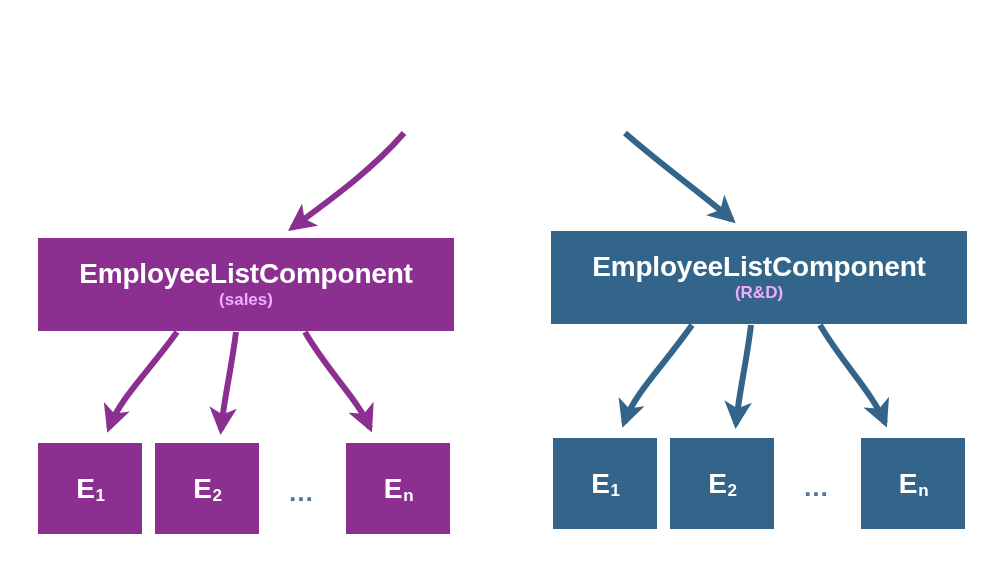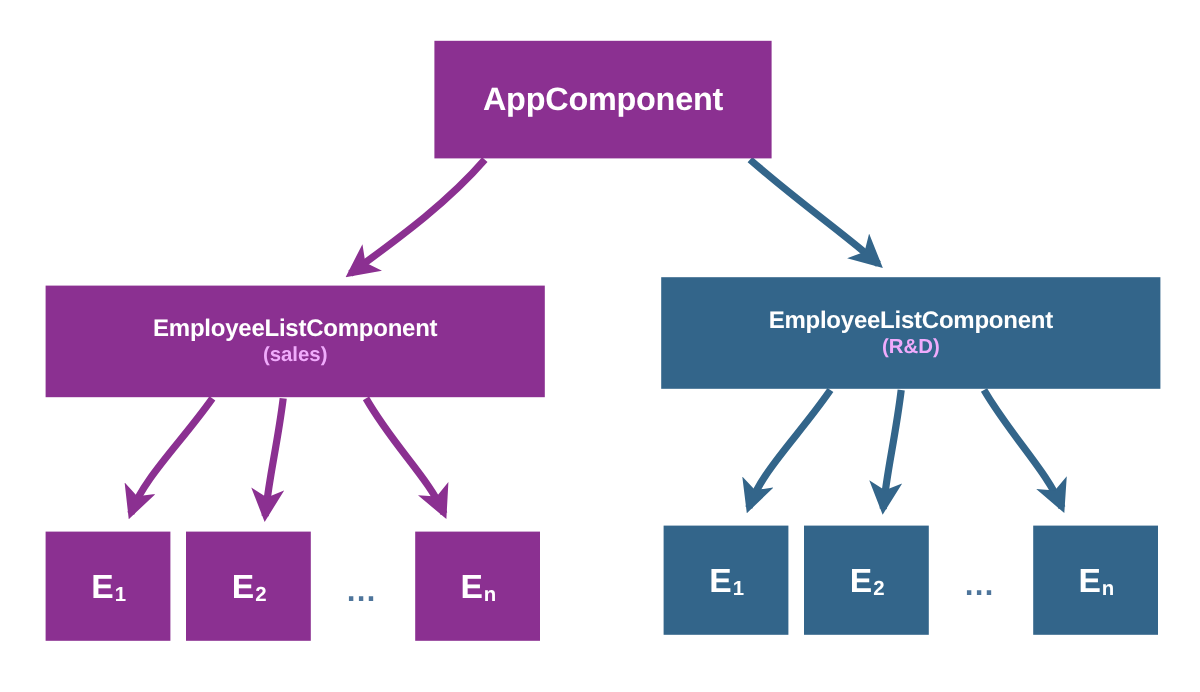--- a/index.html
+++ b/index.html
@@ -63,21 +63,21 @@
     height: 93px;
     background: #8B3091;
   }
   #node-list-rnd {
     left: 551px;
     top: 231px;
     width: 416px;
     height: 93px;
     background: #33658A;
   }
-  .mid .node-title { font-size: 20px; }
+  .mid .node-title { font-size: 28px; }
   .mid .node-sub { font-size: 17px; padding-top: 2px; }
 
   
   .leaf {
     width: 104px;
     height: 91px;
   }
   .leaf .node-title {
     font-size: 28px;
     display: inline-flex;
@@ -127,23 +127,20 @@
 
     <path d="M 177 332 C 150 370 120 398 109 428" stroke="#8B3091" stroke-width="6" fill="none" marker-end="url(#arrow-purple)"></path>
     <path d="M 236 332 C 231 372 224 398 221 430" stroke="#8B3091" stroke-width="6" fill="none" marker-end="url(#arrow-purple)"></path>
     <path d="M 305 332 C 328 372 357 398 370 428" stroke="#8B3091" stroke-width="6" fill="none" marker-end="url(#arrow-purple)"></path>
 
     <path d="M 692 325 C 665 364 635 392 624 423" stroke="#33658A" stroke-width="6" fill="none" marker-end="url(#arrow-blue)"></path>
     <path d="M 751 325 C 746 366 739 392 736 424" stroke="#33658A" stroke-width="6" fill="none" marker-end="url(#arrow-blue)"></path>
     <path d="M 820 325 C 843 364 872 392 885 423" stroke="#33658A" stroke-width="6" fill="none" marker-end="url(#arrow-blue)"></path>
   </svg>
 
-  <div class="node" id="node-app">
-    <div class="node-title">AppComponent</div>
-  </div>
 
   <div class="node mid" id="node-list-sales">
     <div class="node-title">EmployeeListComponent</div>
     <div class="node-sub">(sales)</div>
   </div>
 
   <div class="node leaf purple" style="left:38px; top:443px;">
     <div class="node-title">
         <span>E</span>
         <sub>1</sub>

